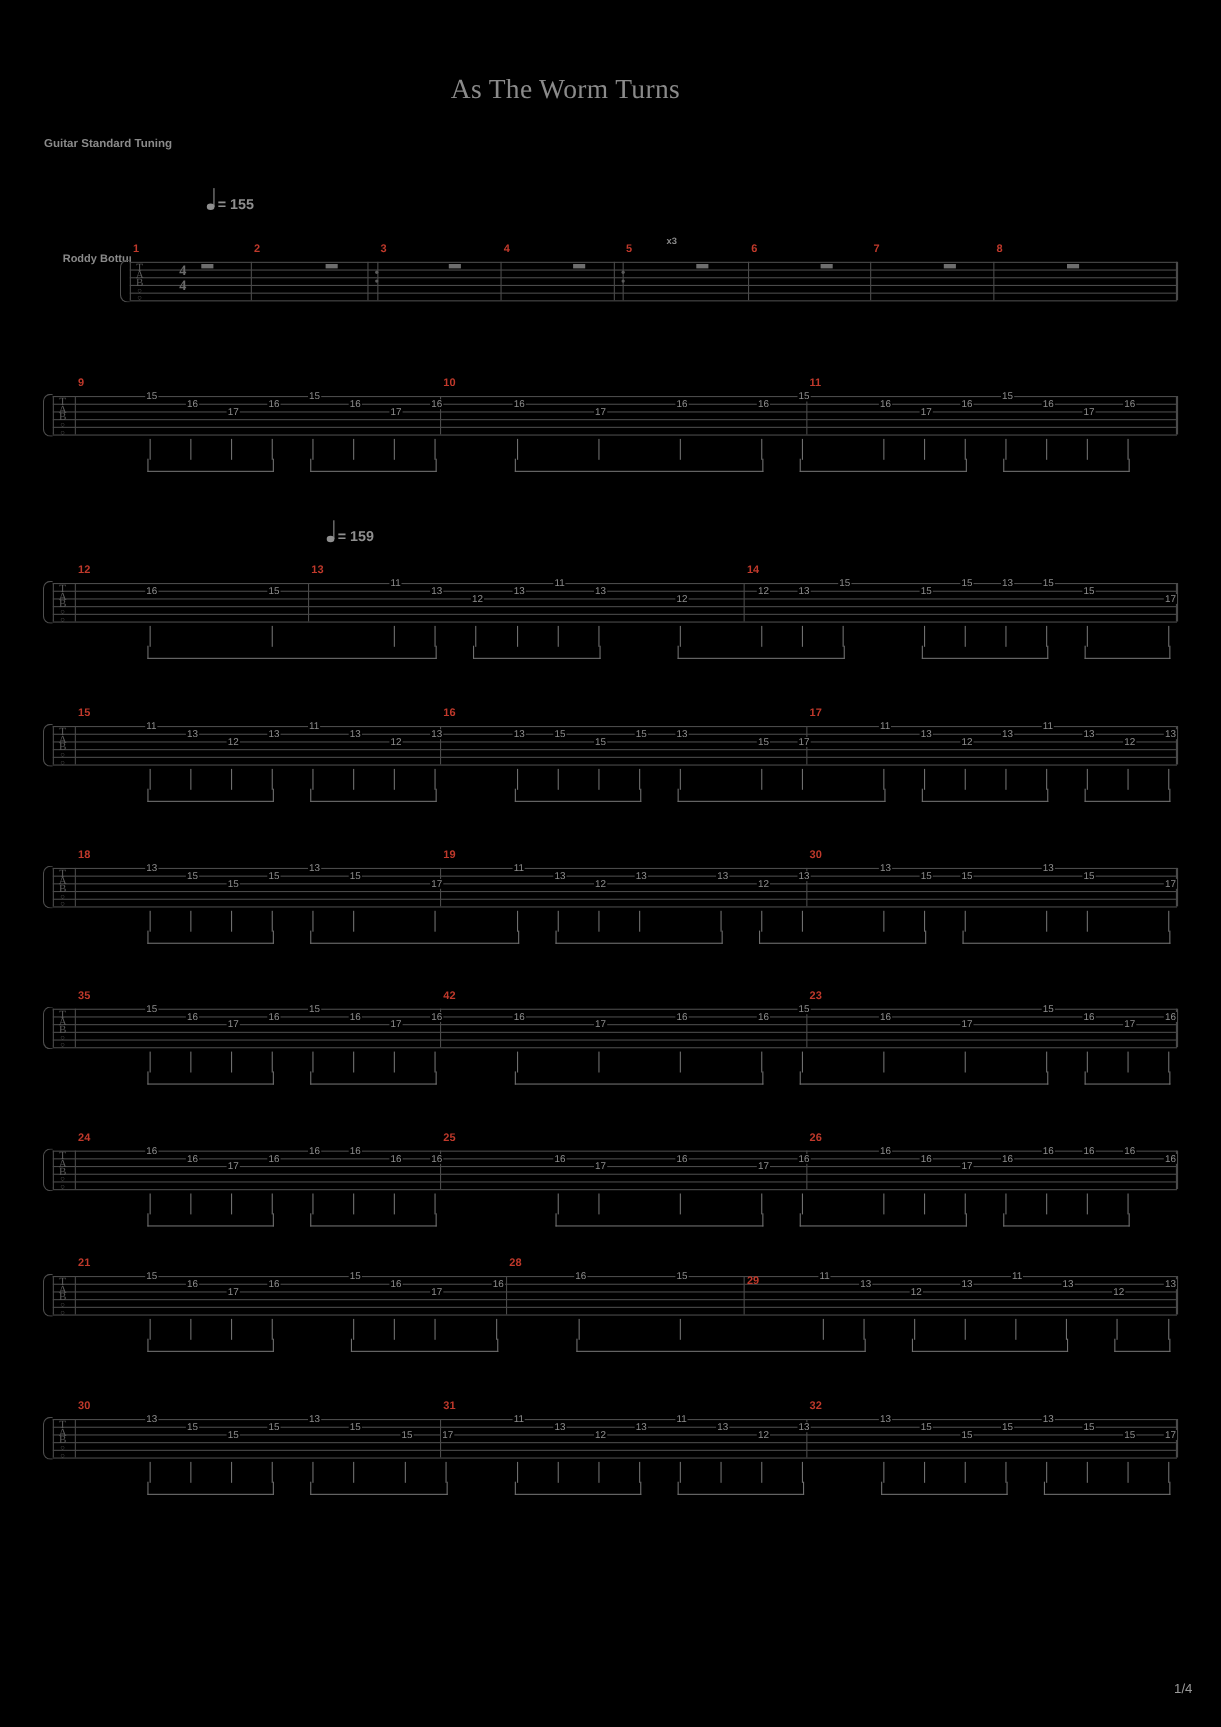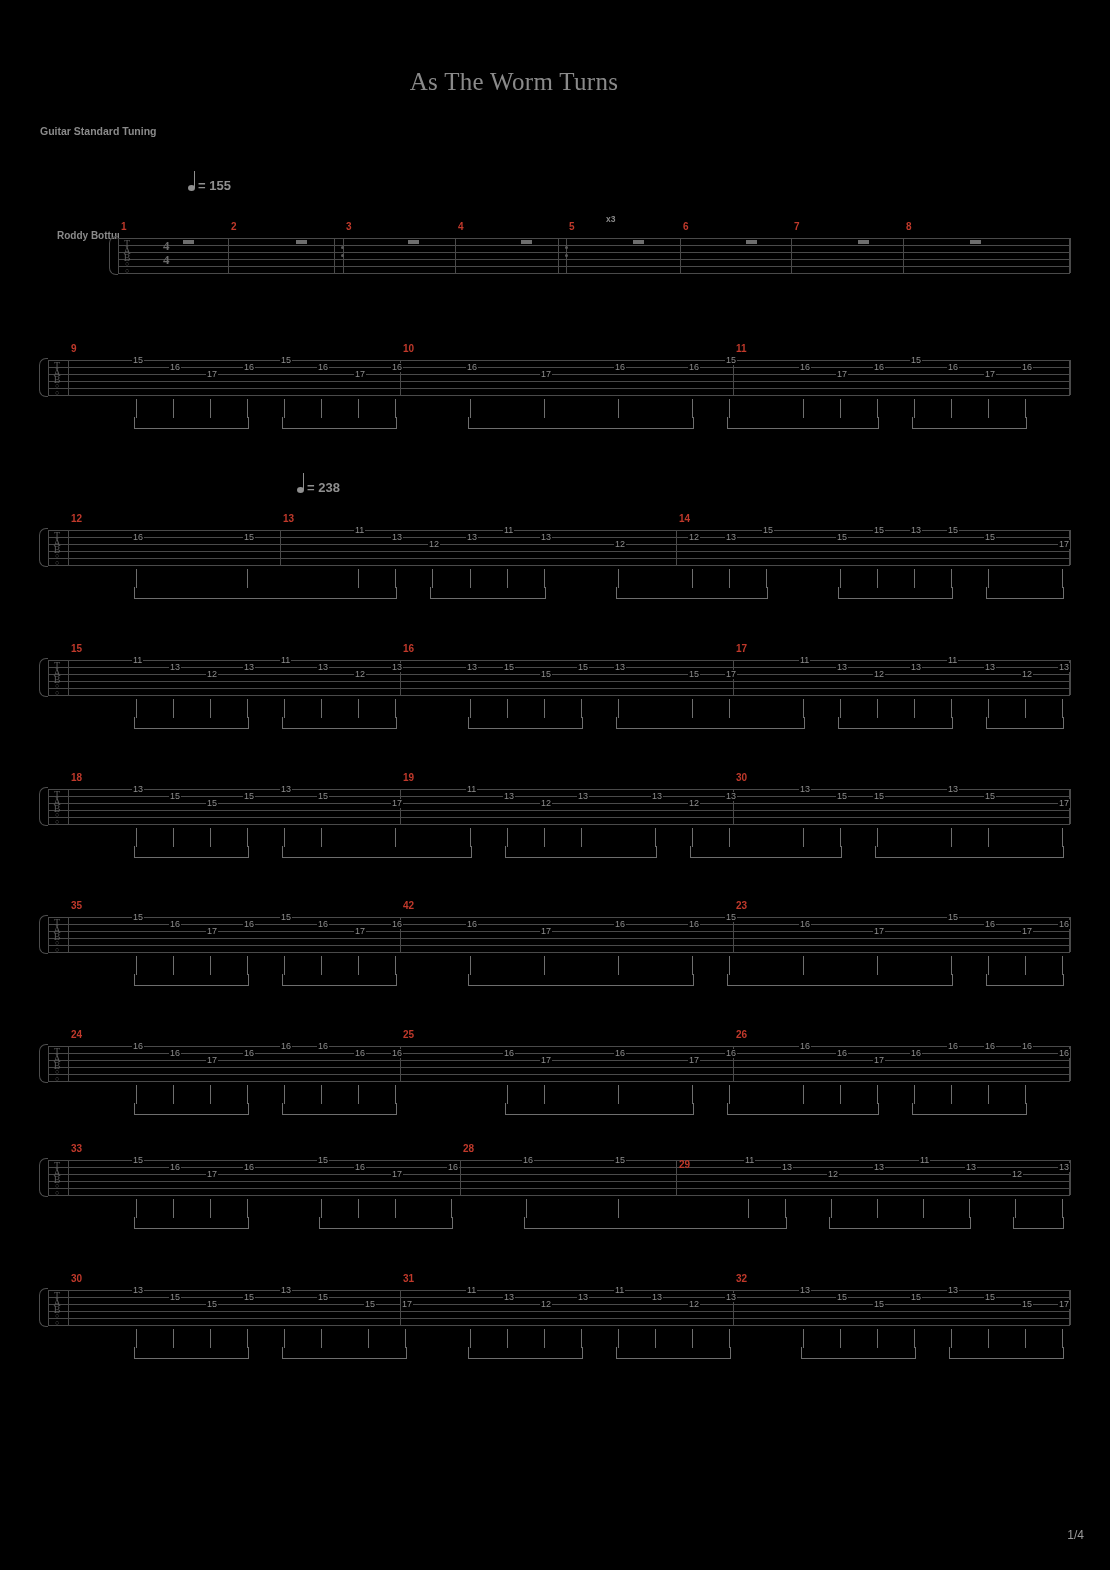--- a/index.html
+++ b/index.html
@@ -168,21 +168,21 @@
 <div id="page">
 
   <div class="title">As The Worm Turns</div>
   <div class="tuning">Guitar Standard Tuning</div>
 
   <div class="tempo" style="left:188px; top:178px;">
     <span class="notehead"></span><span>= 155</span>
   </div>
 
   <div class="tempo" style="left:297px; top:480px;">
-    <span class="notehead"></span><span>= 238</span>
+    <span class="notehead"></span><span>= 159</span>
   </div>
 
   <div class="artist" style="left:57px; top:230px; width:62px;">Roddy Bottum</div>
 
   <div class="xtimes" style="left:606px; top:214px;">x3</div>
 
   <div class="page-num">1/4</div>
 
   <div id="systems-host">
       <div class="system" style="left: 118px; top: 238px; width: 952px; height: 70px;">
@@ -649,21 +649,21 @@
         <div class="sline" style="top: 35px; width: 1022px;"></div>
         <div class="brace" style="left: -9px; top: -2px; height: 39px;"></div>
         <div class="barline" style="left: 0px; top: 0px; height: 35px;"></div>
         <div class="barline thick" style="left: 1021px; top: 0px; height: 35px;"></div>
         <div class="tabclef" style="left: 3px; top: 1px;">T</div>
         <div class="tabclef" style="left: 3px; top: 8px;">A</div>
         <div class="tabclef" style="left: 3px; top: 15px;">B</div>
         <div class="tabclef" style="left: 3px; top: 22px; font-size: 7px;">○</div>
         <div class="tabclef" style="left: 3px; top: 29px; font-size: 7px;">○</div>
         <div class="barline" style="left: 20px; top: 0px; height: 35px;"></div>
-        <div class="barnum" style="left: 23px; top: -17px;">33</div>
+        <div class="barnum" style="left: 23px; top: -17px;">21</div>
         <div class="barline" style="left: 412px; top: 0px; height: 35px;"></div>
         <div class="barnum" style="left: 415px; top: -17px;">28</div>
         <div class="barline" style="left: 628px; top: 0px; height: 35px;"></div>
         <div class="barnum" style="left: 631px; top: -17px; margin-top: 16px;">29</div>
         <div class="fret" style="left: 84px; top: -4px;">15</div>
         <div class="fret" style="left: 121px; top: 3px;">16</div>
         <div class="fret" style="left: 158px; top: 10px;">17</div>
         <div class="fret" style="left: 195px; top: 3px;">16</div>
         <div class="fret" style="left: 269px; top: -4px;">15</div>
         <div class="fret" style="left: 306px; top: 3px;">16</div>

